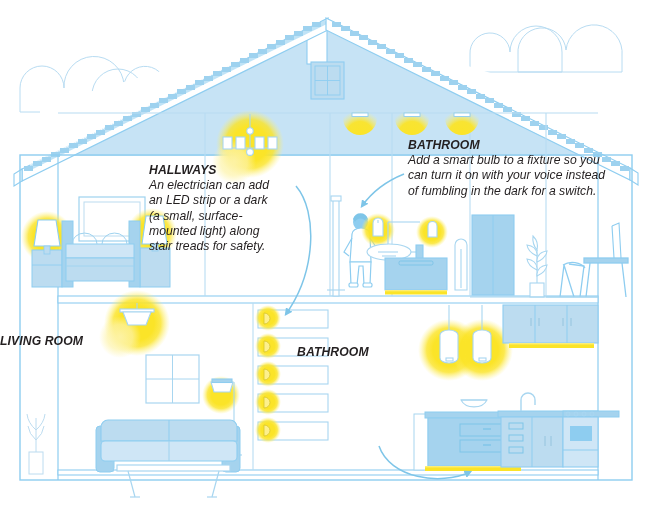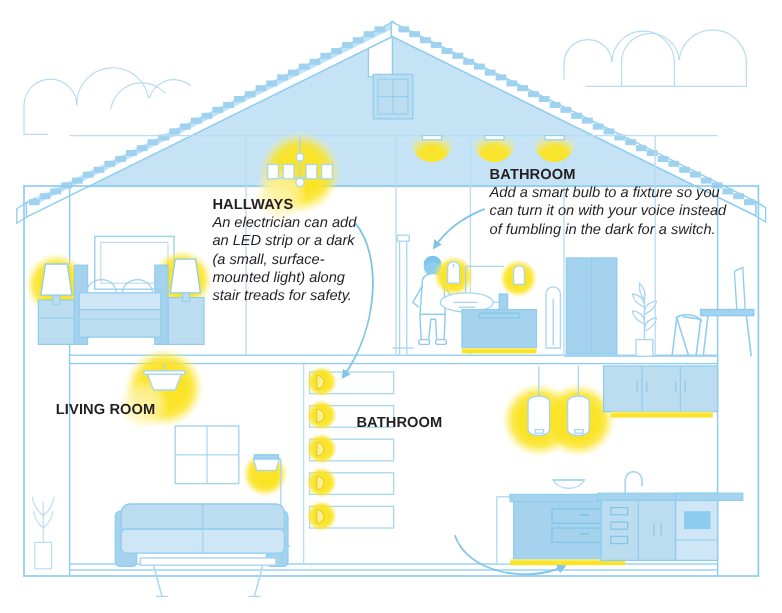--- a/index.html
+++ b/index.html
@@ -3,26 +3,26 @@
 <meta charset="utf-8">
 <style>
   html,body{margin:0;padding:0;background:#ffffff;}
   body{width:652px;height:511px;overflow:hidden;
        font-family:"Liberation Sans","DejaVu Sans",sans-serif;}
   #stage{position:relative;width:652px;height:511px;background:#fff;}
   #art{position:absolute;left:0;top:0;}
 
   .callout{position:absolute;z-index:40;}
   .callout .hd{font-size:12.2px;font-weight:bold;color:#231f20;
-    letter-spacing:.1px;line-height:14px;margin:0 0 1px 0;}
+    letter-spacing:.1px;line-height:14px;margin:0 0 1px 0;font-style:italic;}
   .callout .bd{font-size:12.2px;color:#231f20;line-height:15.3px;margin:0;font-style:italic;}
 
-  #c-hall{left:177px;top:163px;width:130px;}
+  #c-hall{left:149px;top:163px;width:130px;}
   #c-bath{left:408px;top:138px;width:205px;}
-  #c-live{left:24px;top:334px;width:128px;text-align:center;}
+  #c-live{left:0;top:334px;width:128px;}
   #c-kit {left:297px;top:345px;width:128px;}
 </style>
 </head>
 <body>
 
 <div id="stage">
 
 <svg id="art" width="652" height="511" viewBox="0 0 652 511">
   <defs>
     <radialGradient id="gGlow" cx="50%" cy="50%" r="50%">

